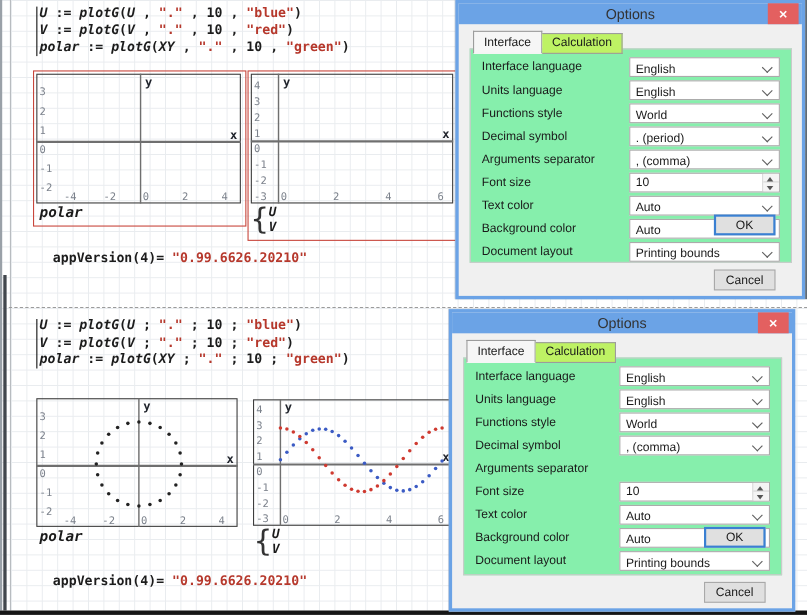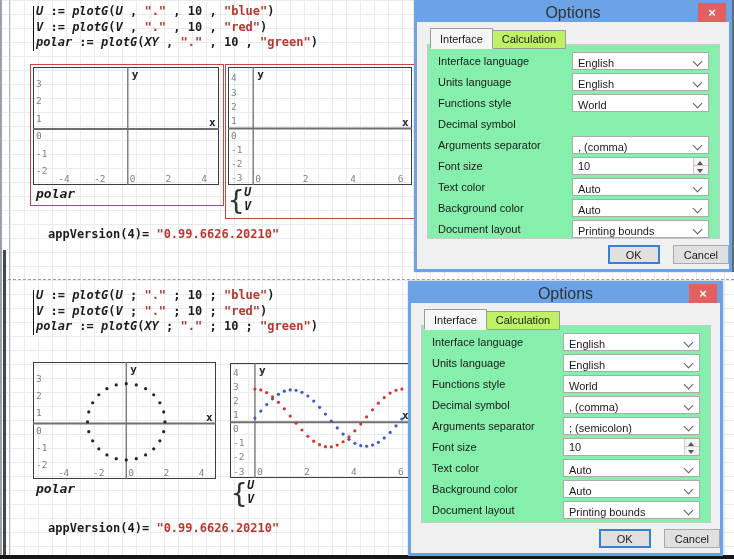--- a/index.html
+++ b/index.html
@@ -40,21 +40,21 @@
   .uv-col{display:flex;flex-direction:column;font-size:11.5px;font-weight:bold;
     font-style:italic;line-height:13.5px;color:#1a1a1a;}
 
   
   .dialog{position:absolute;box-sizing:border-box;background:#f0f0f0;
     border:3px solid #6ba3e6;box-shadow:0 0 1px rgba(40,70,110,.6);}
   .dlg-top{left:414px;top:0;width:318px;height:272px;z-index:10;}
   .dlg-bottom{left:408px;top:281px;width:315px;height:275px;z-index:11;}
   .titlebar{height:19px;background:#6ba3e6;position:relative;display:flex;
     align-items:center;justify-content:center;}
-  .dlg-title{font-size:16px;color:#333;}
+  .dlg-title{font-size:13px;color:#333;}
   .close-btn{position:absolute;right:3px;top:0;width:28px;height:19px;background:#e36060;
     color:#fff;font-size:13px;font-weight:bold;display:flex;align-items:center;
     justify-content:center;cursor:pointer;}
   .dlg-tabs{position:absolute;left:13px;top:27px;display:flex;z-index:2;}
   .tab{font-size:11px;color:#1a1a1a;padding:2px 9px 3px;border:1px solid #9c9c9c;
     background:#bef264;}
   .tab.active{background:#f6f6f6;border-bottom-color:#f6f6f6;padding-top:4px;margin-top:-2px;}
   .tab + .tab{border-left:none;}
   .dlg-panel{position:absolute;left:10px;right:9px;top:41px;bottom:30px;
     border:1px solid #cacaca;background:#86efac;}
@@ -69,21 +69,21 @@
   .spinner{height:18px;background:#fff;border:1px solid #ababab;display:flex;
     align-items:center;padding-left:5px;font-size:11px;color:#1a1a1a;}
   .spin-btns{position:absolute;right:0;top:0;bottom:0;width:14px;border-left:1px solid #ccc;
     display:flex;flex-direction:column;}
   .spin-up,.spin-down{flex:1;position:relative;background:#f4f4f4;}
   .spin-up{border-bottom:1px solid #ccc;}
   .spin-up::after{content:"";position:absolute;left:3px;top:3px;border-left:3px solid transparent;
     border-right:3px solid transparent;border-bottom:4px solid #555;}
   .spin-down::after{content:"";position:absolute;left:3px;top:3px;border-left:3px solid transparent;
     border-right:3px solid transparent;border-top:4px solid #555;}
-  .dlg-buttons{position:absolute;right:0;bottom:5px;display:flex;gap:13px;}
+  .dlg-buttons{position:absolute;right:24px;bottom:5px;display:flex;gap:31px;flex-direction:column;}
   .btn{min-width:52px;height:19px;box-sizing:border-box;background:#e0e0e0;
     border:1px solid #a9a9a9;font-size:11px;color:#1a1a1a;display:flex;align-items:center;
     justify-content:center;padding:0 10px;font-family:"Liberation Sans",sans-serif;}
   .btn.default{border:2px solid #3a80d2;}
 </style>
 </head>
 <body>
 
 <div class="screen">
   <div class="sheet-grid"></div>
@@ -315,20 +315,24 @@
           </div>
           <div class="row">
             <span class="row-label">Functions style</span>
             <div class="ctrl select">
               <span class="val">World</span>
               <span class="caret"></span>
             </div>
           </div>
           <div class="row">
             <span class="row-label">Decimal symbol</span>
+            <div class="ctrl select">
+              <span class="val">. (period)</span>
+              <span class="caret"></span>
+            </div>
           </div>
           <div class="row">
             <span class="row-label">Arguments separator</span>
             <div class="ctrl select">
               <span class="val">, (comma)</span>
               <span class="caret"></span>
             </div>
           </div>
           <div class="row">
             <span class="row-label">Font size</span>
@@ -402,24 +406,20 @@
           </div>
           <div class="row">
             <span class="row-label">Decimal symbol</span>
             <div class="ctrl select">
               <span class="val">, (comma)</span>
               <span class="caret"></span>
             </div>
           </div>
           <div class="row">
             <span class="row-label">Arguments separator</span>
-            <div class="ctrl select">
-              <span class="val">; (semicolon)</span>
-              <span class="caret"></span>
-            </div>
           </div>
           <div class="row">
             <span class="row-label">Font size</span>
             <div class="ctrl spinner">
               <span class="val">10</span>
               <span class="spin-btns">
                 <span class="spin-up"></span>
                 <span class="spin-down"></span>
               </span>
             </div>

